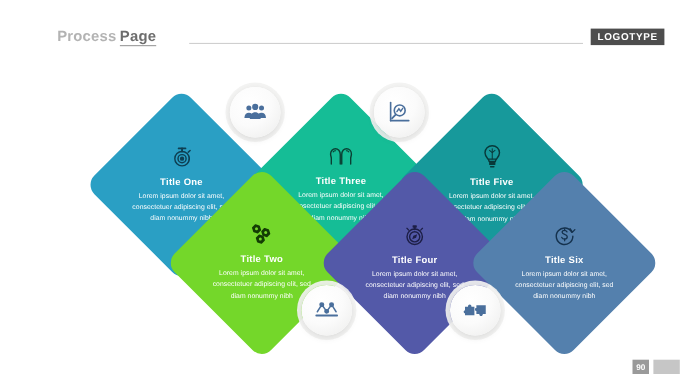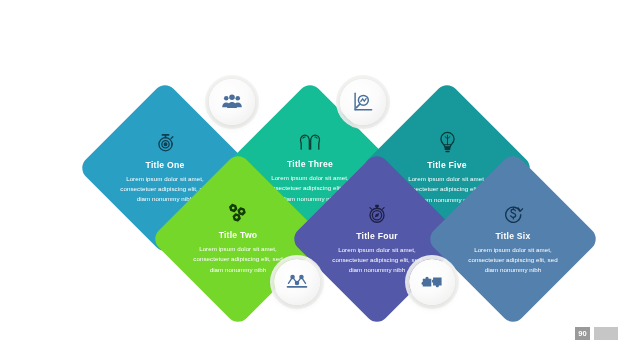--- a/index.html
+++ b/index.html
@@ -147,20 +147,27 @@
     width: 24px;
     height: 13px;
     background: #c6c6c6;
   }
 </style>
 </head>
 <body>
 
 <div id="slide">
 
+  <div id="header">
+    <div id="title-block">
+      <span id="title-word-one">Process</span><span id="title-word-two">Page</span>
+    </div>
+    <div id="header-rule"></div>
+    <div id="logo-box">LOGOTYPE</div>
+  </div>
 
   <div class="diamond" style="left:103px; top:106px; background:#2a9fc4;">
     <div class="diamond-inner">
       <div class="d-icon">
         <svg width="21" height="21" viewBox="0 0 24 24" fill="none" stroke="#0e3f52" stroke-width="1.5" stroke-linecap="round">
           <circle cx="12" cy="14" r="7.5"></circle>
           <circle cx="12" cy="14" r="4.2"></circle>
           <circle cx="12" cy="14" r="1.5" fill="#0e3f52"></circle>
           <line x1="8.5" y1="3.3" x2="15.5" y2="3.3" stroke-width="2"></line>
           <line x1="12" y1="3.3" x2="12" y2="6.5" stroke-width="2"></line>

